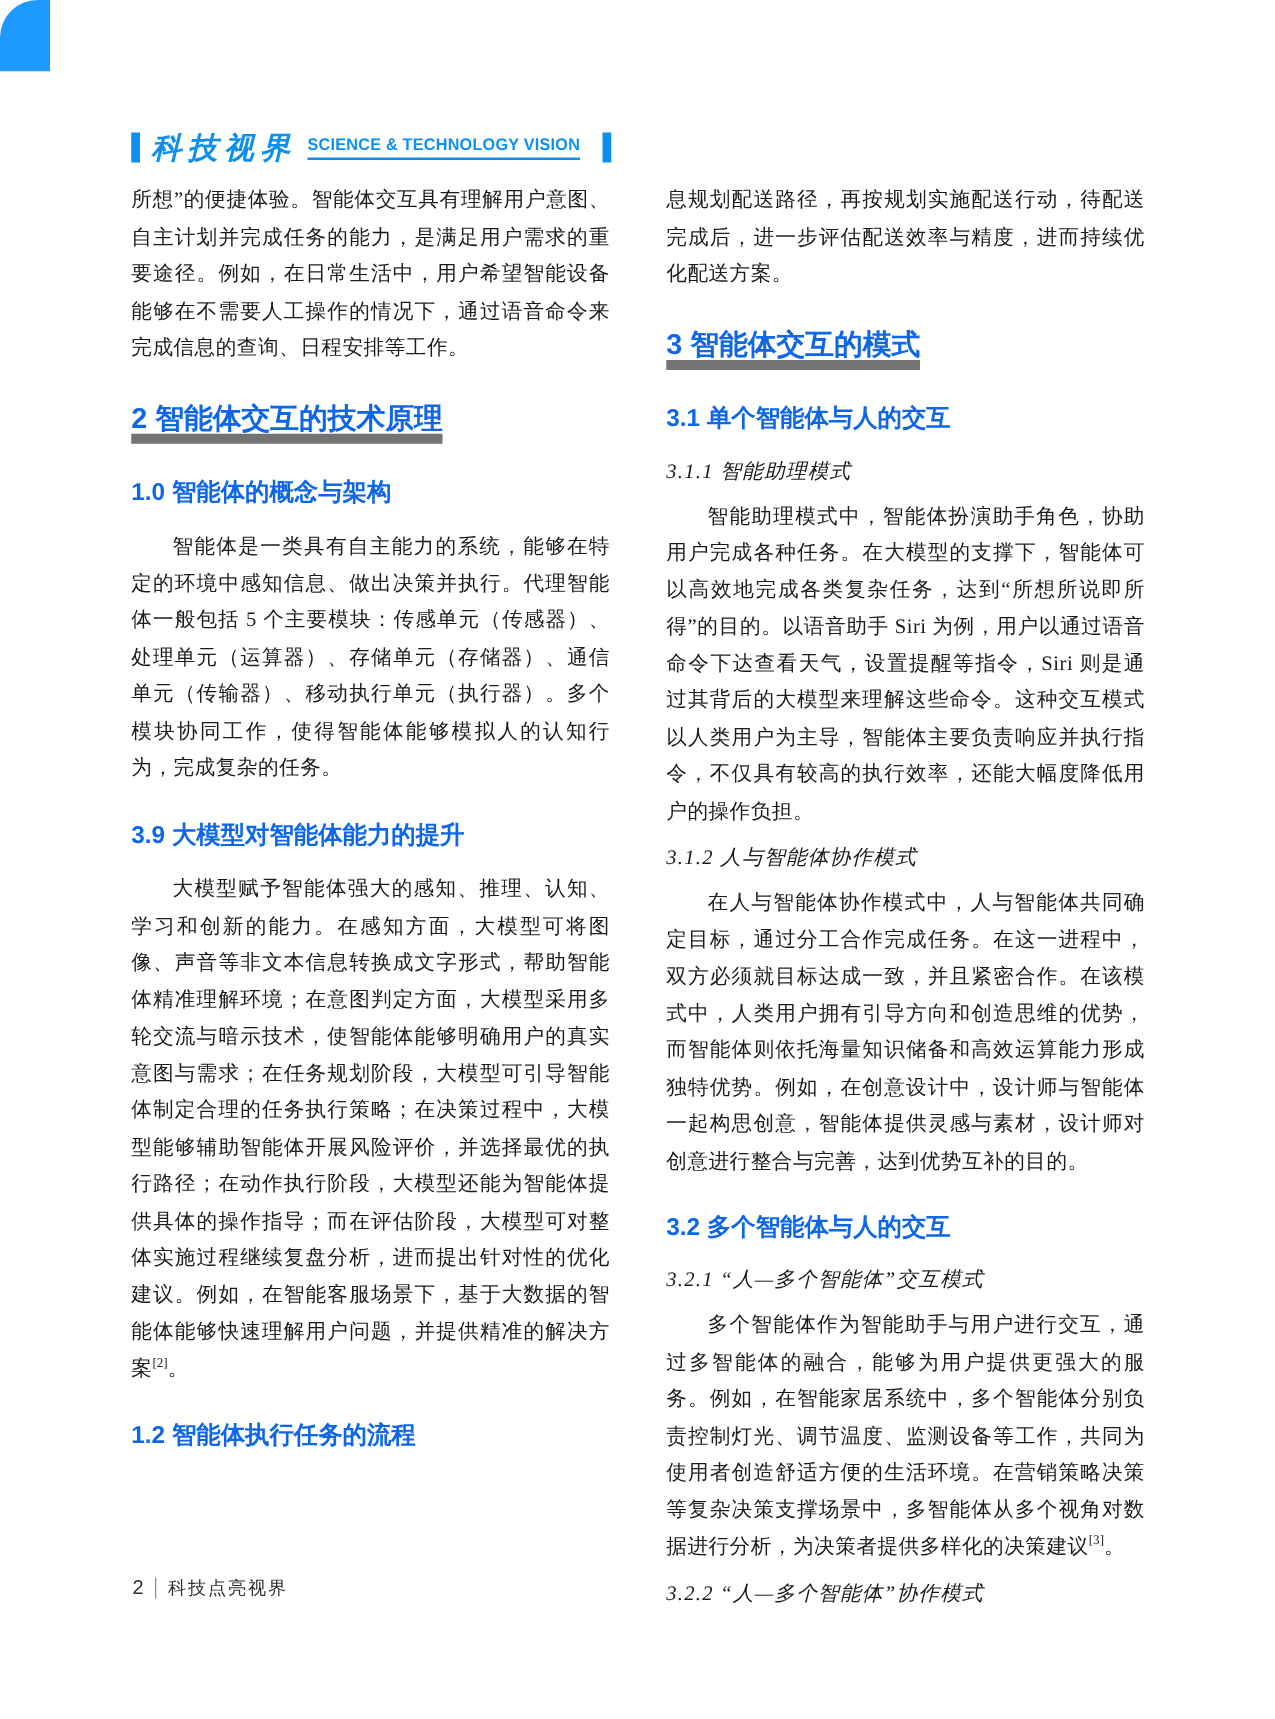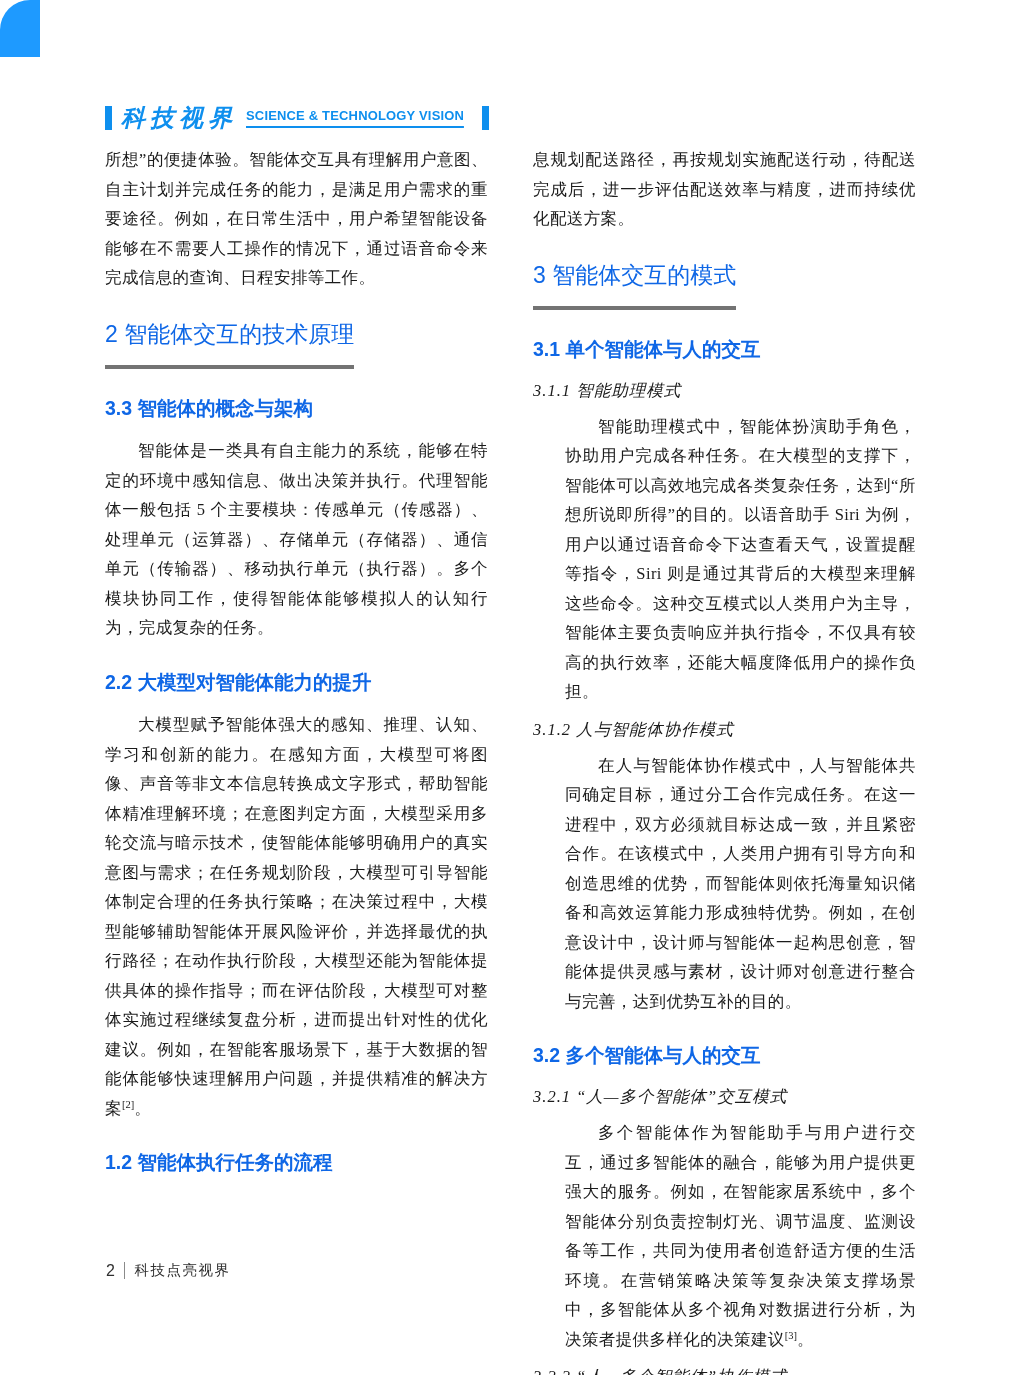--- a/index.html
+++ b/index.html
@@ -70,25 +70,25 @@
     margin: 16px 0 0;
     text-indent: 2em;
     letter-spacing: 0.4px;
   }
   .body-p.cont { text-indent: 0; margin-top: 0; }
 
   .sec-h1 {
     font-family: "Liberation Sans", sans-serif;
     font-size: 23px;
     line-height: 1.15;
-    font-weight: normal;
+    font-weight: bold;
     color: #0f67e6;
     margin: 28px 0 0;
-    padding-bottom: 18px;
-    border-bottom: 4px solid #737373;
+    padding-bottom: 0;
+    border-bottom: 8px solid #737373;
     width: fit-content;
   }
   .sec-h2 {
     font-family: "Liberation Sans", sans-serif;
     font-size: 19.5px;
     line-height: 1.2;
     font-weight: bold;
     color: #0f67e6;
     margin: 28px 0 0;
   }
@@ -96,21 +96,21 @@
     font-family: "Liberation Serif", serif;
     font-size: 16.5px;
     line-height: 1.25;
     font-style: italic;
     font-weight: normal;
     color: #1b1b1b;
     margin: 13px 0 0;
     letter-spacing: 1px;
   }
   .sec-h2 + .sec-h3 { margin-top: 20px; }
-  .sec-h3 + .body-p { margin-top: 10px; margin-left: 32px; }
+  .sec-h3 + .body-p { margin-top: 10px; }
 
   sup.cite-ref {
     font-size: 10.5px;
     line-height: 0;
     letter-spacing: 0;
   }
 
   .footer {
     position: absolute;
     left: 106px; top: 1261px;
@@ -138,24 +138,24 @@
     <div class="logo-bar"></div>
   </div>
 
   <div class="columns">
 
     <div class="col">
       <p class="body-p cont">所想”的便捷体验。智能体交互具有理解用户意图、自主计划并完成任务的能力，是满足用户需求的重要途径。例如，在日常生活中，用户希望智能设备能够在不需要人工操作的情况下，通过语音命令来完成信息的查询、日程安排等工作。</p>
 
       <h1 class="sec-h1">2 智能体交互的技术原理</h1>
 
-      <h2 class="sec-h2">3.3 智能体的概念与架构</h2>
+      <h2 class="sec-h2">1.0 智能体的概念与架构</h2>
       <p class="body-p">智能体是一类具有自主能力的系统，能够在特定的环境中感知信息、做出决策并执行。代理智能体一般包括 5 个主要模块：传感单元（传感器）、处理单元（运算器）、存储单元（存储器）、通信单元（传输器）、移动执行单元（执行器）。多个模块协同工作，使得智能体能够模拟人的认知行为，完成复杂的任务。</p>
 
-      <h2 class="sec-h2">2.2 大模型对智能体能力的提升</h2>
+      <h2 class="sec-h2">3.9 大模型对智能体能力的提升</h2>
       <p class="body-p"><span>大模型赋予智能体强大的感知、推理、认知、学习和创新的能力。在感知方面，大模型可将图像、声音等非文本信息转换成文字形式，帮助智能体精准理解环境；在意图判定方面，大模型采用多轮交流与暗示技术，使智能体能够明确用户的真实意图与需求；在任务规划阶段，大模型可引导智能体制定合理的任务执行策略；在决策过程中，大模型能够辅助智能体开展风险评价，并选择最优的执行路径；在动作执行阶段，大模型还能为智能体提供具体的操作指导；而在评估阶段，大模型可对整体实施过程继续复盘分析，进而提出针对性的优化建议。例如，在智能客服场景下，基于大数据的智能体能够快速理解用户问题，并提供精准的解决方案</span><sup class="cite-ref">[2]</sup><span>。</span></p>
 
       <h2 class="sec-h2">1.2 智能体执行任务的流程</h2>
     </div>
 
     <div class="col">
       <p class="body-p cont">息规划配送路径，再按规划实施配送行动，待配送完成后，进一步评估配送效率与精度，进而持续优化配送方案。</p>
 
       <h1 class="sec-h1">3 智能体交互的模式</h1>
 

